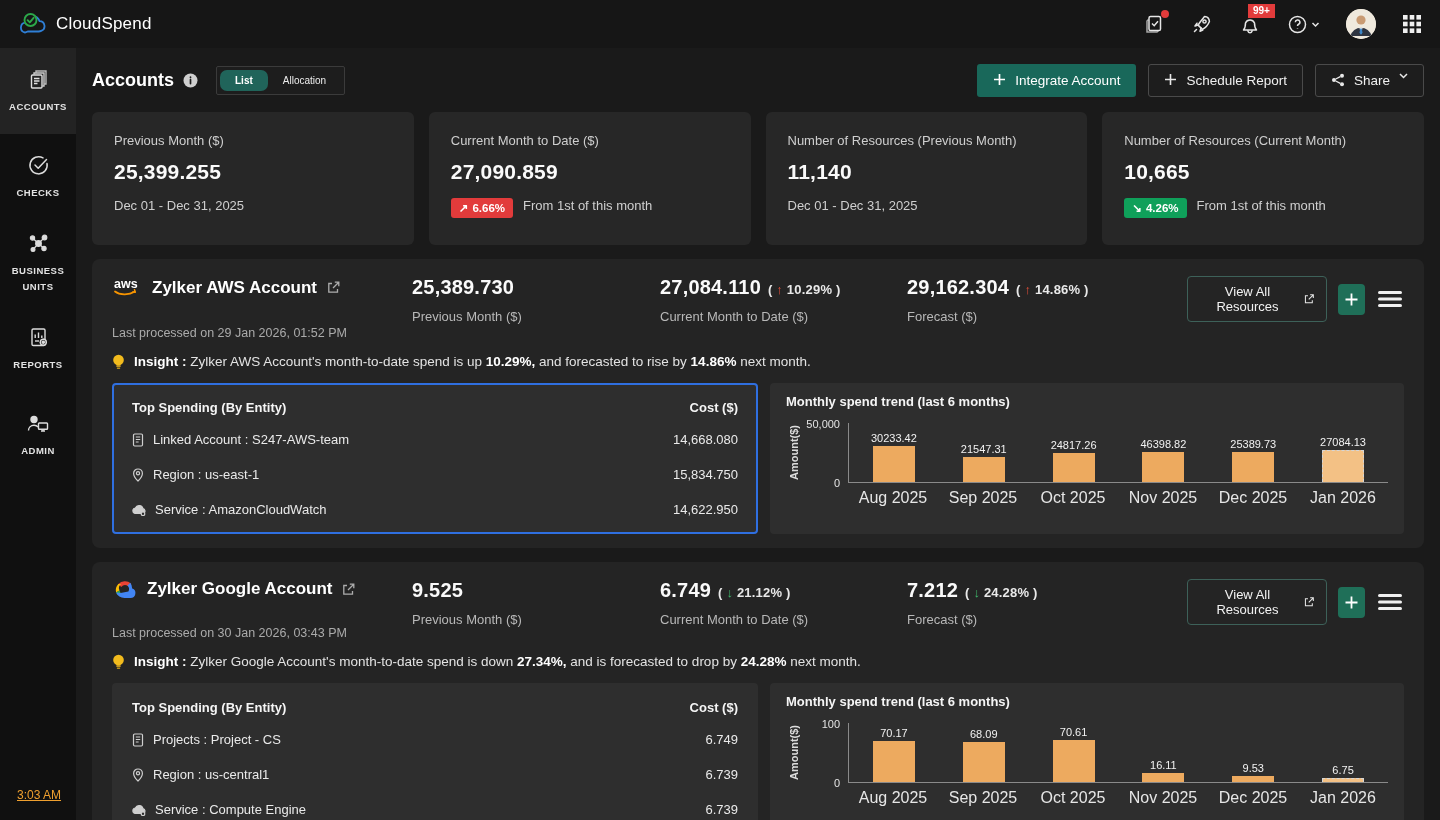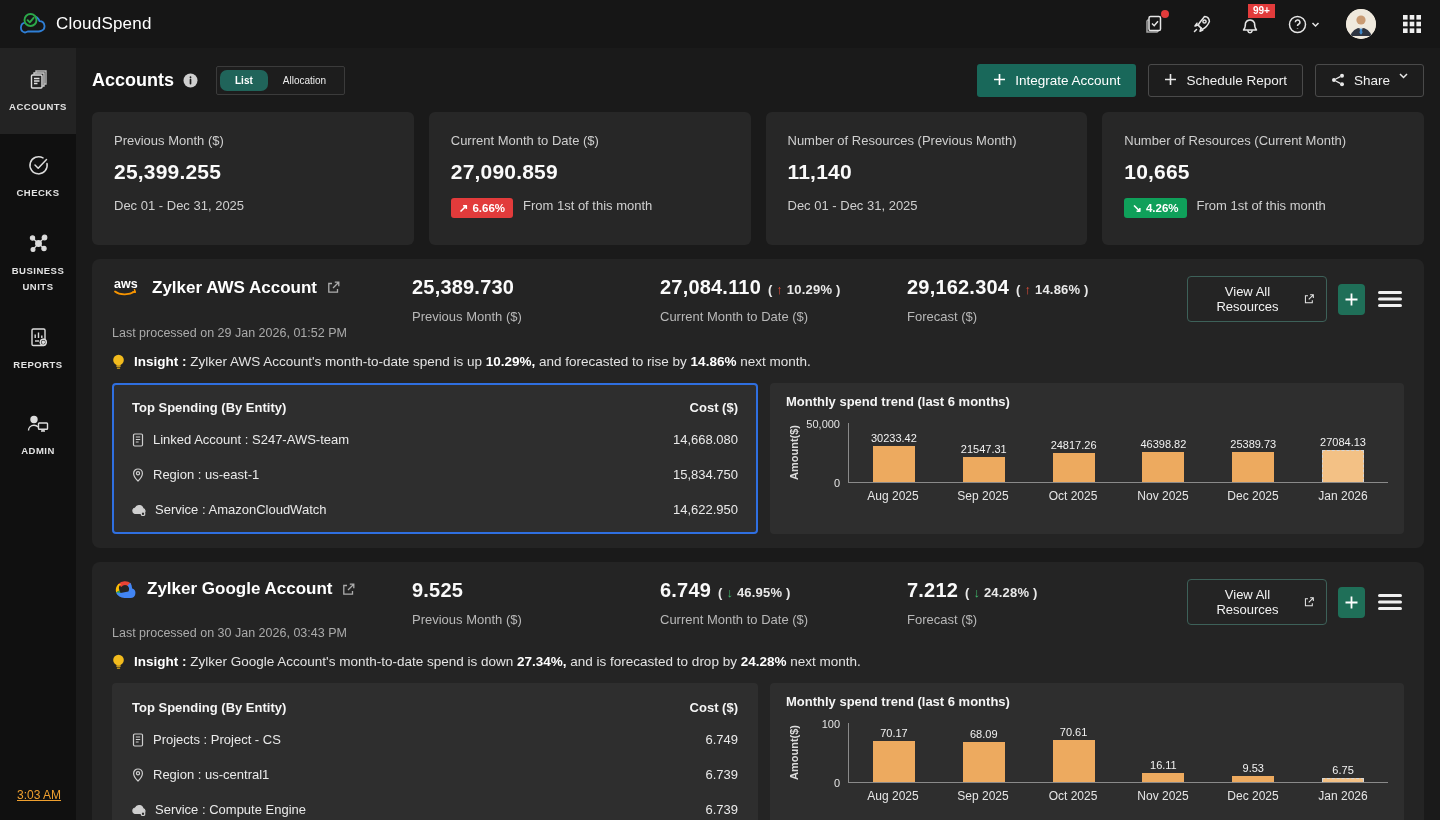--- a/index.html
+++ b/index.html
@@ -88,21 +88,21 @@
 .yticks .t0{top:-5px}
 .yticks .t1{bottom:-6px}
 .plot-col{flex:1}
 .plot{position:relative;height:60px;border-left:1px solid #8a8a8a;border-bottom:1px solid #8a8a8a}
 .slots{display:flex;height:100%}
 .slot{flex:1;display:flex;flex-direction:column;justify-content:flex-end;align-items:center}
 .bar-val{font-size:11px;color:#f2f2f2;margin-bottom:2px;white-space:nowrap}
 .bar{width:42px;background:#edaa5f}
 .bar.current{background:#f3c185;border:1px dashed #d5d5d5;border-bottom:none}
 .xlabels{display:flex;margin-top:6px}
-.xlab{flex:1;text-align:center;font-size:12px;color:#e6e6e6}
+.xlab{flex:1;text-align:center;font-size:16px;color:#e6e6e6}
 
 .time-link{position:absolute;left:17px;bottom:18px;color:#efa02f;font-size:12px;text-decoration:underline;cursor:pointer}
 
 svg{display:block}
 </style>
 </head>
 <body>
 
 <div class="app">
 
@@ -485,21 +485,21 @@
             </div>
             <div class="last-proc">Last processed on 30 Jan 2026, 03:43 PM</div>
           </div>
           <div>
             <div class="metric-val">9.525</div>
             <div class="metric-label">Previous Month ($)</div>
           </div>
           <div>
             <div class="metric-val">
                 <span>6.749</span>
-              <span class="pct"><span class="arr-dn">↓</span> <span>46.95%</span></span>
+              <span class="pct"><span class="arr-dn">↓</span> <span>21.12%</span></span>
             </div>
             <div class="metric-label">Current Month to Date ($)</div>
           </div>
           <div>
             <div class="metric-val">
                 <span>7.212</span>
               <span class="pct"><span class="arr-dn">↓</span> <span>24.28%</span></span>
             </div>
             <div class="metric-label">Forecast ($)</div>
           </div>

